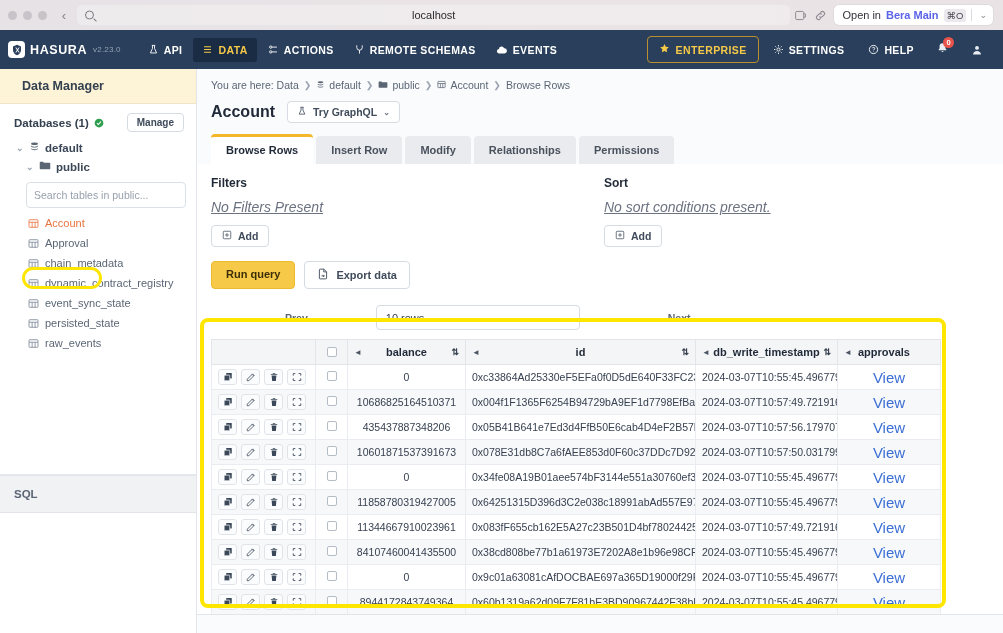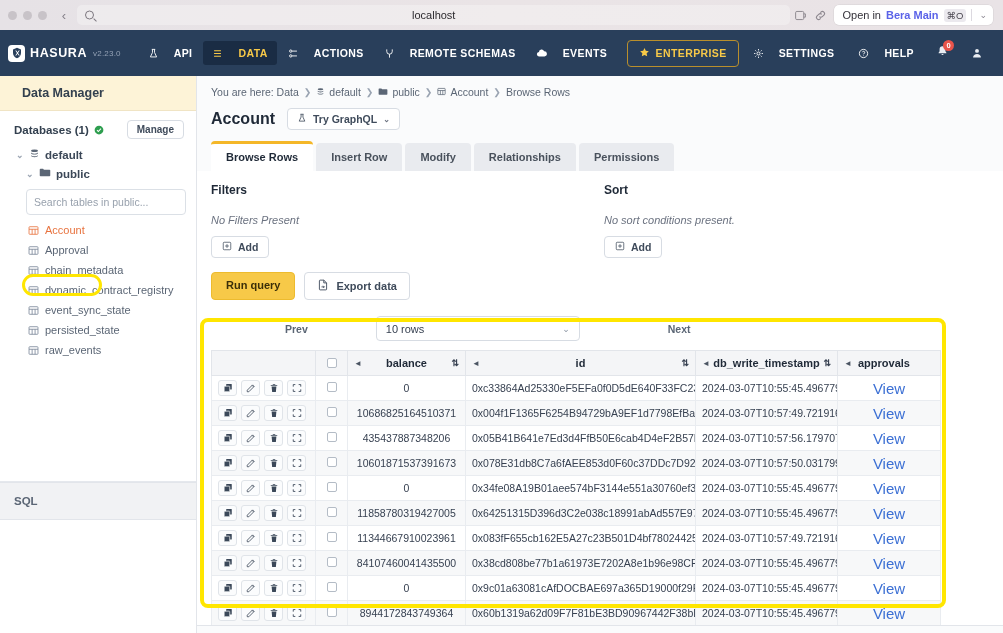--- a/index.html
+++ b/index.html
@@ -61,38 +61,38 @@
   .open-in-pill .brand { color: #5b63e8; font-weight: 600; }
   .kbd {
     background: #ebe9ee; border-radius: 3px;
     font-size: 9.5px; padding: 1px 3px; color: #4a4750;
   }
   .pill-sep { width:1px; height:12px; background:#dcd9e0; }
   .pill-caret { color:#8a8690; font-size:9px; padding: 0 2px;}
 
   
   .topnav {
-    height: 46px; background: #293f5b;
+    height: 39px; background: #293f5b;
     display: flex; align-items: center;
     padding: 0 10px 0 8px;
     color: #fff;
   }
   .logo-wrap { display: flex; align-items: center; gap: 5px; margin-right: 18px; }
   .logo-mark {
     width: 17px; height: 17px; border-radius: 4px;
     background: #fff; position: relative;
     display:flex; align-items:center; justify-content:center;
   }
   .logo-text {
     font-size: 12.5px; font-weight: 700; letter-spacing: .6px; color:#fff;
   }
   .logo-ver { font-size: 8px; color: #93a1b5; margin-left: 1px; letter-spacing: .2px;}
   .nav-items { display: flex; align-items: center; gap: 2px; }
   .nav-item {
-    display: flex; align-items: flex-end; gap: 15px;
+    display: flex; align-items: center; gap: 5px;
     font-size: 10.5px; font-weight: 700; letter-spacing: .4px;
     color: #ffffff;
     padding: 6px 9px; border-radius: 3px;
     text-transform: uppercase;
   }
   .nav-item.active { background: #1a2c44; color: #f7c948; }
   .nav-icon { display:flex; align-items:center; }
   .nav-right { margin-left: auto; display: flex; align-items: center; gap: 4px; }
   .enterprise-btn {
     display: flex; align-items: center; gap: 6px;
@@ -226,22 +226,23 @@
     border-top: 3px solid #f4b728;
     padding-top: 7px;
   }
 
   .panel { background: #fff; padding: 12px 14px 0 14px; }
   .fs-row { display: flex; }
   .fs-col { flex: 1; }
   .fs-col.sort { max-width: 385px; }
   .fs-title { font-size: 12px; font-weight: 700; color: #1f2937; }
   .fs-sub {
-    font-size: 11px; color: #6b7280; font-style: italic;
-    margin-top: 17px;
+    font-size: 14px; color: #6b7280; font-style: italic;
+    margin-top: 9px;
+    text-decoration: underline;
   }
   .add-btn {
     margin-top: 10px;
     display: inline-flex; align-items: center; gap: 6px;
     border: 1px solid #d7dce3; border-radius: 4px;
     background: #fff; padding: 4px 10px;
     font-size: 10.5px; font-weight: 700; color: #3f4b5b;
   }
   .action-row { display: flex; gap: 9px; margin-top: 14px; }
   .run-btn {

